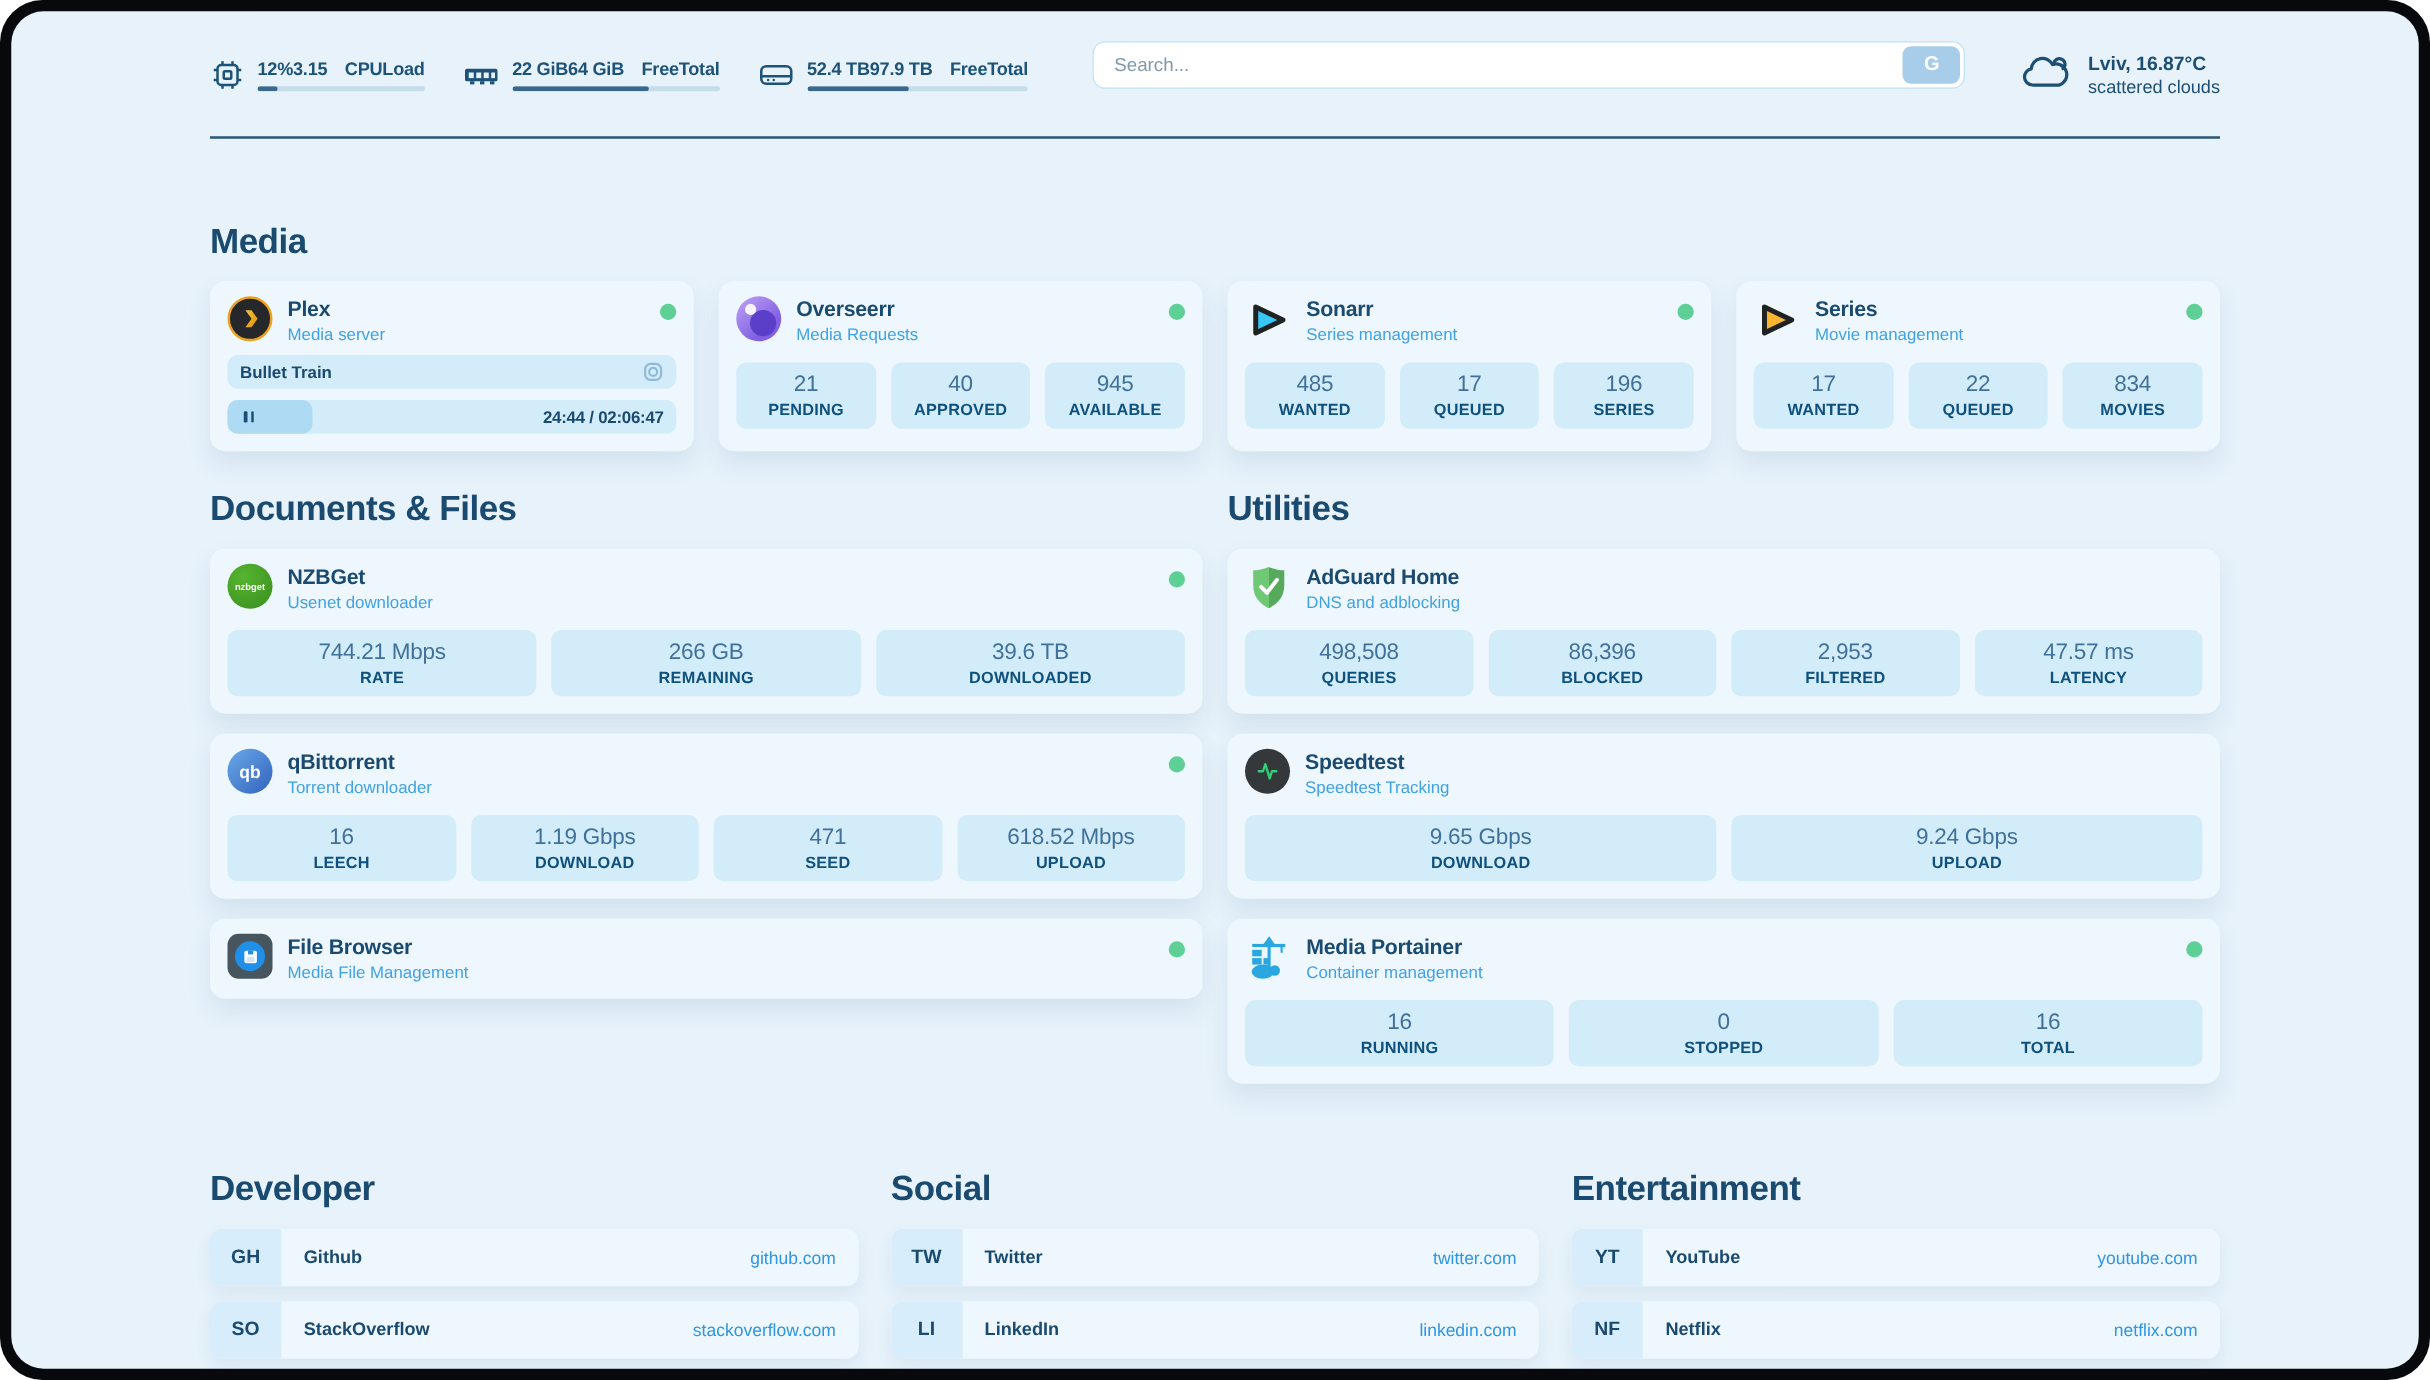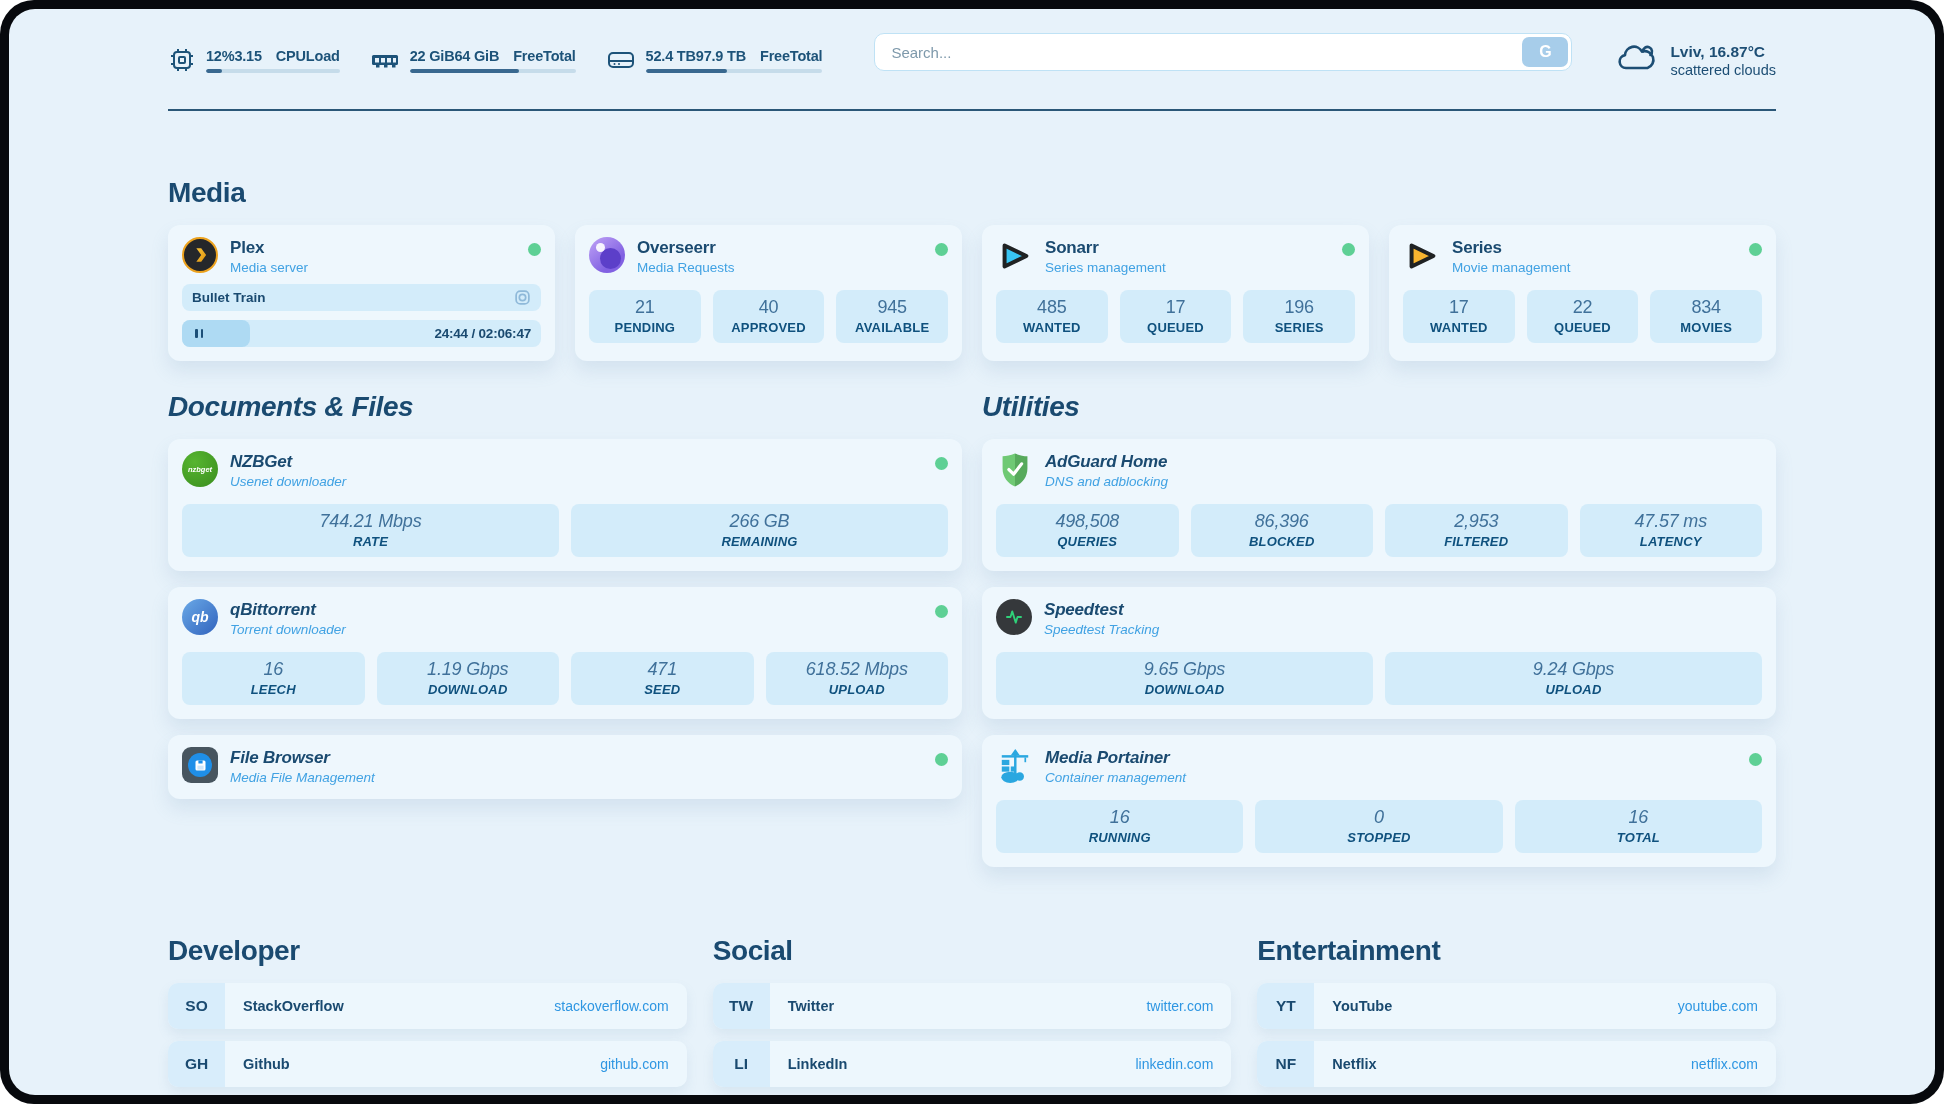--- a/index.html
+++ b/index.html
@@ -55,21 +55,21 @@
   
   .pill { background:#d3ecfa; border-radius:8px; height:27px; display:flex; align-items:center; padding:0 10px; margin-top:9px; position:relative; }
   .pill-title { font-size:13.5px; font-weight:600; color:#1a4a70; }
   .pill .right { margin-left:auto; display:flex; align-items:center; }
   .playedseg { position:absolute; left:0; top:0; bottom:0; background:#aedaf3; border-radius:8px; }
   .pausebars { position:relative; display:flex; gap:3px; margin-left:3px; }
   .pausebars i { display:block; width:2.5px; height:9px; background:#1c4f78; border-radius:1px; }
   .timetxt { position:relative; margin-left:auto; font-size:13.5px; font-weight:700; color:#1a4a70; letter-spacing:-.2px; }
 
   
-  .twocol { margin-top:30px; display:grid; grid-template-columns:1fr 1fr; gap:20px; align-items:start;font-style:italic; }
+  .twocol { margin-top:30px; display:grid; grid-template-columns:1fr 1fr; gap:20px; align-items:start; }
   .colstack .sec-title { margin-bottom:16px; }
   .colstack .card { margin-bottom:16px; }
 
   
   .bookmarks { margin-top:52px; display:grid; grid-template-columns:repeat(3,1fr); gap:26px; }
   .bm-group .sec-title { margin-bottom:16px; }
   .bm-row { display:flex; align-items:stretch; height:46px; background:#edf7fd; border-radius:10px; margin-bottom:12px;
     box-shadow:0 6px 12px rgba(110,150,185,.12); overflow:hidden; cursor:pointer; }
   .bm-abbr { width:57px; background:#d8edfb; display:flex; align-items:center; justify-content:center;
     font-size:15.5px; font-weight:700; color:#1a4a70; flex:none; }
@@ -343,20 +343,24 @@
           <span class="status-dot"></span>
         </div>
         <div class="stats">
           <div class="stat">
             <div class="v">744.21 Mbps</div>
             <div class="l">RATE</div>
           </div>
           <div class="stat">
             <div class="v">266 GB</div>
             <div class="l">REMAINING</div>
+          </div>
+          <div class="stat">
+            <div class="v">39.6 TB</div>
+            <div class="l">DOWNLOADED</div>
           </div>
         </div>
       </div>
 
       <div class="card">
         <div class="card-head">
           <span class="app-icon ic-circle ic-qb">
             <span>qb</span>
           </span>
           <div class="app-meta">
@@ -508,30 +512,30 @@
         </div>
       </div>
     </div>
   </div>
 
   <div class="bookmarks">
 
     <div class="bm-group">
       <div class="sec-title">Developer</div>
       <div class="bm-row">
+        <span class="bm-abbr">GH</span>
+        <span class="bm-name">Github</span>
+        <span class="bm-url">github.com</span>
+      </div>
+      <div class="bm-row">
         <span class="bm-abbr">SO</span>
         <span class="bm-name">StackOverflow</span>
         <span class="bm-url">stackoverflow.com</span>
       </div>
       <div class="bm-row">
-        <span class="bm-abbr">GH</span>
-        <span class="bm-name">Github</span>
-        <span class="bm-url">github.com</span>
-      </div>
-      <div class="bm-row">
         <span class="bm-abbr">DT</span>
         <span class="bm-name">DEV</span>
         <span class="bm-url">dev.to</span>
       </div>
     </div>
 
     <div class="bm-group">
       <div class="sec-title">Social</div>
       <div class="bm-row">
         <span class="bm-abbr">TW</span>

